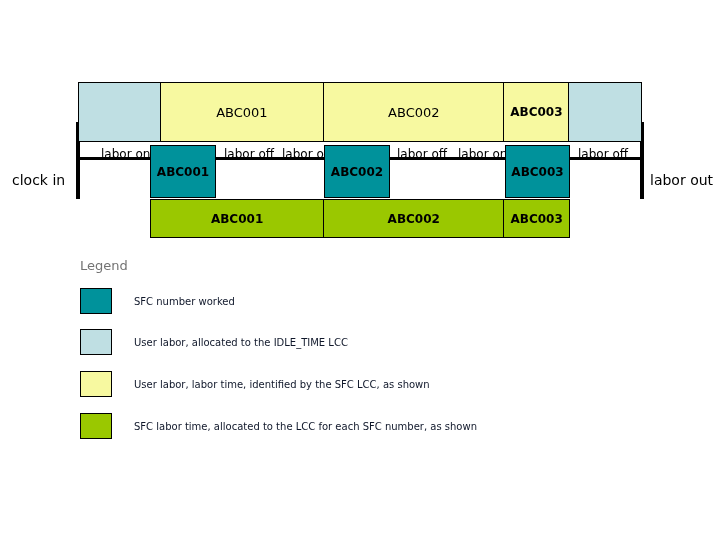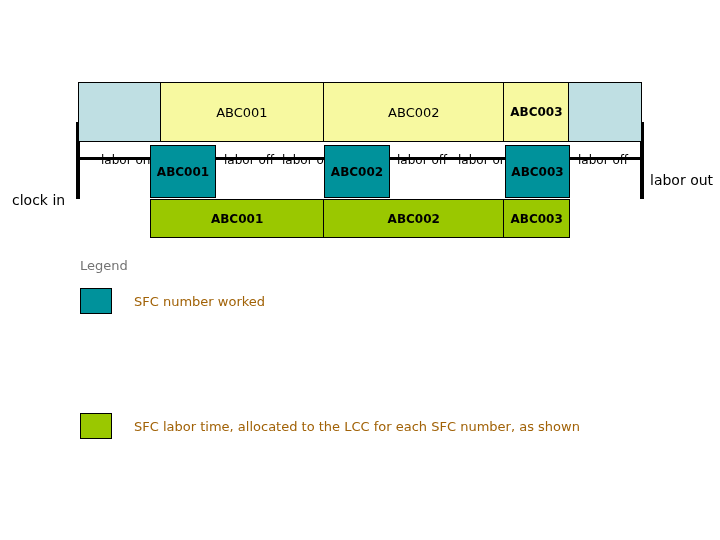--- a/index.html
+++ b/index.html
@@ -62,21 +62,21 @@
   }
   .topcell:last-child { border-right: none; }
   .idle { background: #bfdfe3; }
   .yellow { background: #f7f9a0; }
   .topcell.bold { font-weight: bold; font-size: 12px; }
   .labor-text {
     position: absolute;
     font-size: 12px;
     color: #000;
     white-space: nowrap;
-    top: 154px;
+    top: 148px;
     line-height: 1;
   }
   .sfcblock {
     position: absolute;
     top: 145px;
     height: 53px;
     background: #00929b;
     border: 1px solid #000000;
     box-sizing: border-box;
     display: flex;
@@ -129,31 +129,31 @@
   }
   .swatch {
     width: 32px;
     height: 26px;
     border: 1px solid #000000;
     box-sizing: border-box;
     flex: 0 0 auto;
   }
   .legend-text {
     margin-left: 22px;
-    font-size: 13px;
-    color: #a16207;
+    font-size: 10px;
+    color: #0f172a;
     white-space: nowrap;
   }
 </style>
 </head>
 <body>
 
 <div id="canvas">
 
-  <div class="abs clock-label" style="left:12px; top:173px;margin-top:20px;">clock in</div>
+  <div class="abs clock-label" style="left:12px; top:173px;">clock in</div>
 
   <div class="abs clock-label" style="left:650px; top:173px;">labor out</div>
 
   <div class="abs vbar" style="left:76px; top:122px; width:4px; height:77px;"></div>
   <div class="abs vbar" style="left:640px; top:122px; width:4px; height:77px;"></div>
 
   <div class="abs hline" style="left:78px; top:157px; width:564px; height:3px;"></div>
 
   <div class="toprow">
     <div class="topcell idle" style="width:82px;"></div>
@@ -180,20 +180,28 @@
     <div class="botcell" style="width:65px;">ABC003</div>
   </div>
 
   <div class="legend-title">Legend</div>
 
   <div class="legend-row" style="top:288px;">
     <div class="swatch" style="background:#00929b;"></div>
     <div class="legend-text">SFC number worked</div>
   </div>
 
-
+  <div class="legend-row" style="top:329px;">
+    <div class="swatch" style="background:#bfdfe3;"></div>
+    <div class="legend-text">User labor, allocated to the IDLE_TIME LCC</div>
+  </div>
+
+  <div class="legend-row" style="top:371px;">
+    <div class="swatch" style="background:#f7f9a0;"></div>
+    <div class="legend-text">User labor, labor time, identified by the SFC LCC, as shown</div>
+  </div>
 
   <div class="legend-row" style="top:413px;justify-content:space-between;">
     <div class="swatch" style="background:#9ac800;"></div>
     <div class="legend-text">SFC labor time, allocated to the LCC for each SFC number, as shown</div>
   </div>
 
 </div>
 
 </body></html>

